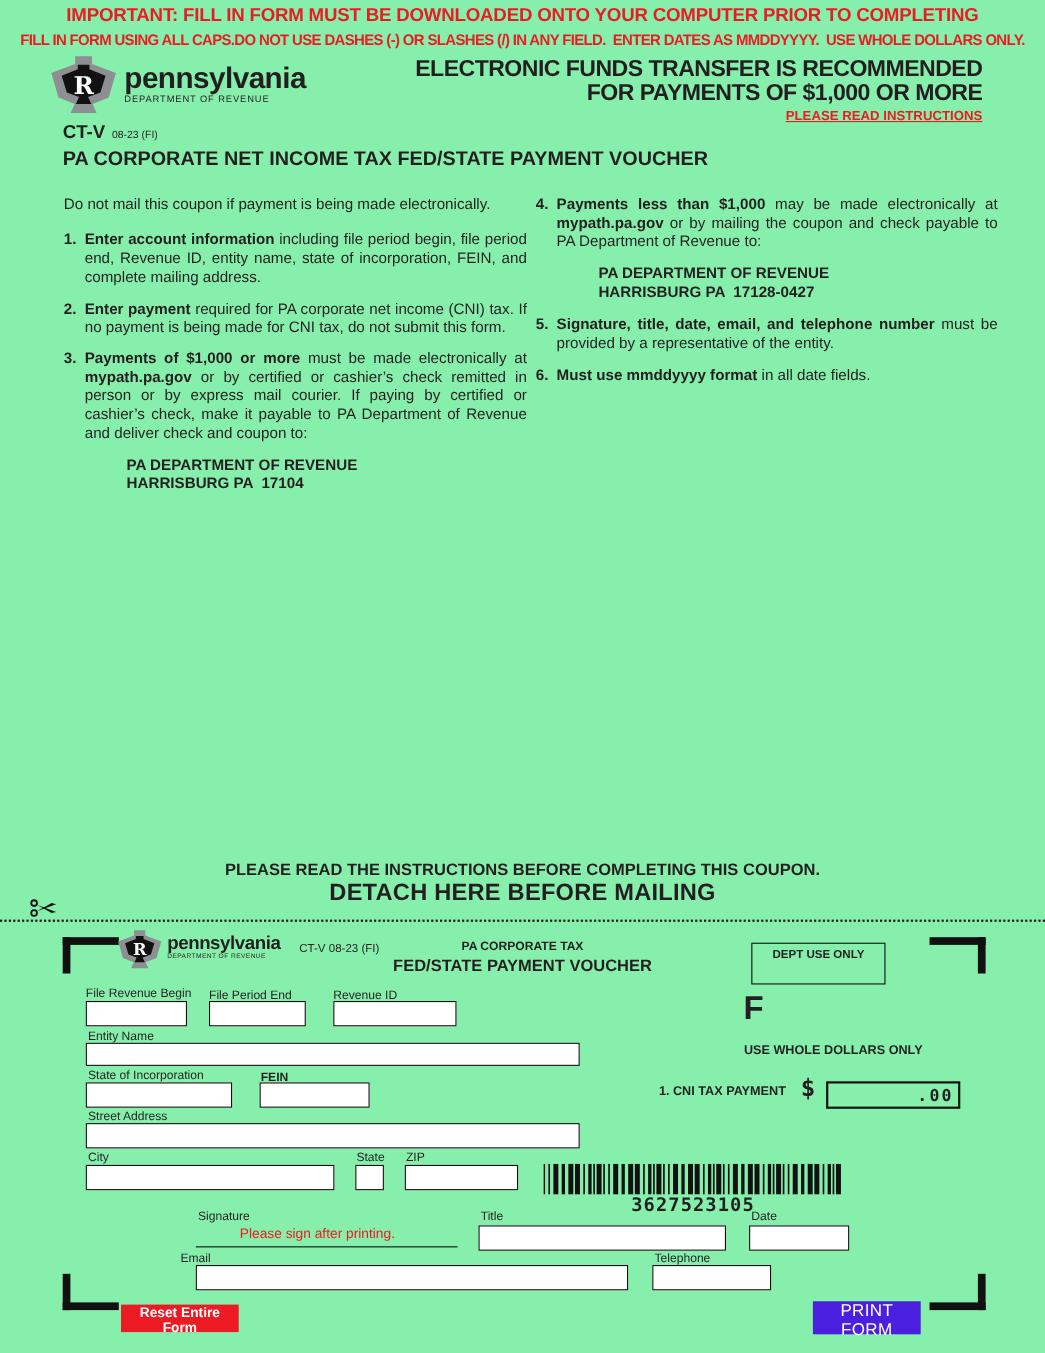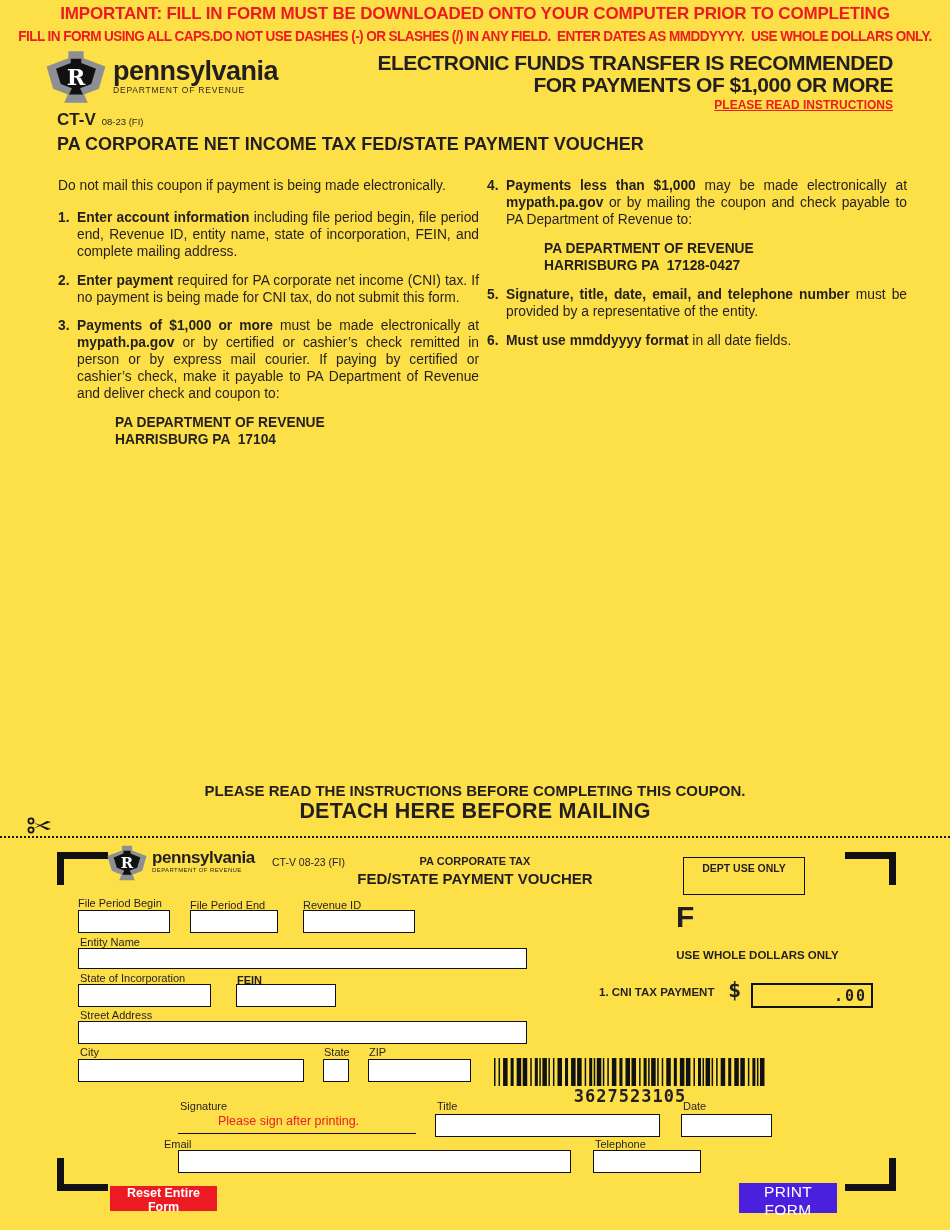--- a/index.html
+++ b/index.html
@@ -1,17 +1,17 @@
 <!DOCTYPE html>
 <html><head>
 <meta charset="utf-8">
 <title>CT-V PA Corporate Net Income Tax Fed/State Payment Voucher</title>
 <style>
   html,body{margin:0;padding:0;background:#fff;}
-  .page{position:relative;width:950px;height:1230px;background:#fde047;overflow:hidden;
+  .page{position:relative;width:950px;height:1230px;background:#86efac;overflow:hidden;
         font-family:"Liberation Sans",sans-serif;color:#231f20;}
 
   
   .warn1{position:absolute;top:4px;left:0;width:950px;text-align:center;
          color:#ec1b23;font-weight:bold;font-size:17px;letter-spacing:-0.2px;}
   .warn2{position:absolute;top:28px;left:0;width:950px;text-align:center;
          color:#ec1b23;font-weight:bold;font-size:14px;letter-spacing:-0.6px;
          transform:scaleX(0.97);transform-origin:50% 0;white-space:pre;}
 
   
@@ -178,21 +178,21 @@
   </div>
   <div class="v-code">CT-V 08-23 (FI)</div>
   <div class="v-titles">
     <div class="v-title1">PA CORPORATE TAX</div>
     <div class="v-title2">FED/STATE PAYMENT VOUCHER</div>
   </div>
   <div class="dept-box">
     <span>DEPT USE ONLY</span>
   </div>
 
-  <span class="flabel" style="left:78px;top:897px;">File Period Begin</span>
+  <span class="flabel" style="left:78px;top:897px;">File Revenue Begin</span>
   <input class="fbox" style="left: 78px; top: 910px; width: 92px; height: 23px;" value="">
 
   <span class="flabel" style="left:190px;top:899px;">File Period End</span>
   <input class="fbox" style="left: 190px; top: 910px; width: 88px; height: 23px;" value="">
 
   <span class="flabel" style="left:303px;top:899px;">Revenue ID</span>
   <input class="fbox" style="left: 303px; top: 910px; width: 112px; height: 23px;" value="">
 
   <span class="flabel" style="left:80px;top:936px;">Entity Name</span>
   <input class="fbox" style="left: 78px; top: 948px; width: 449px; height: 21px;" value="">

